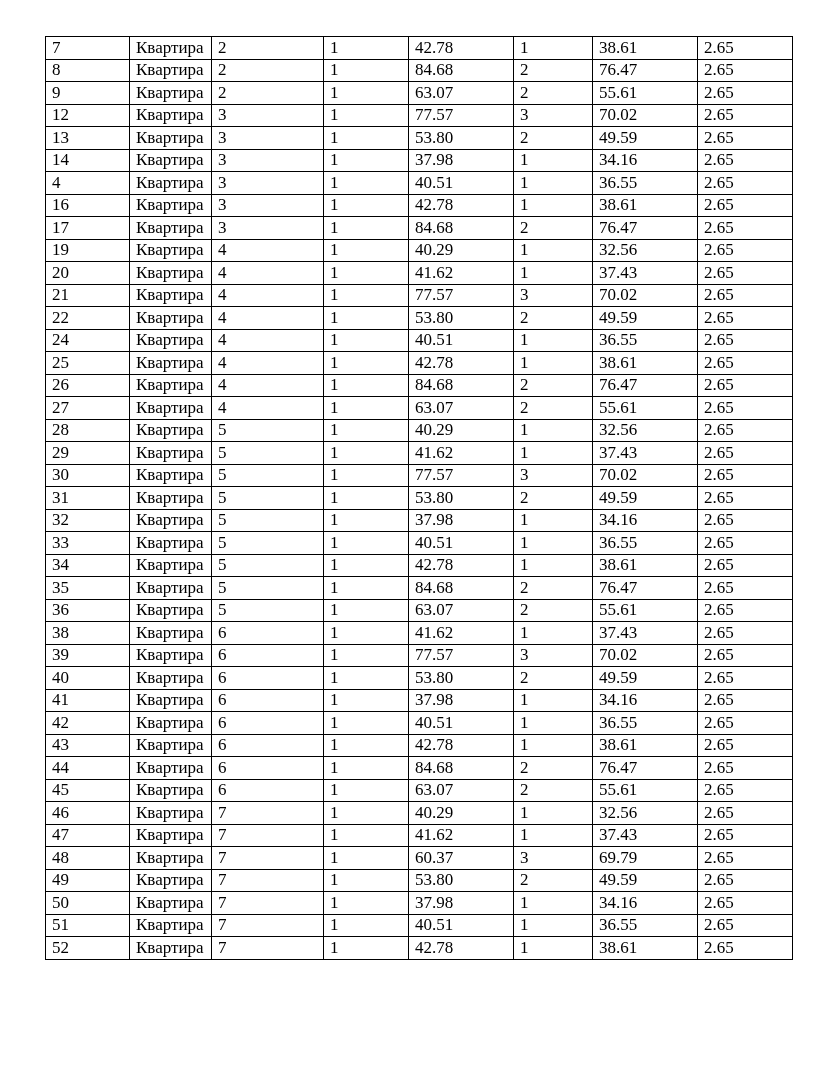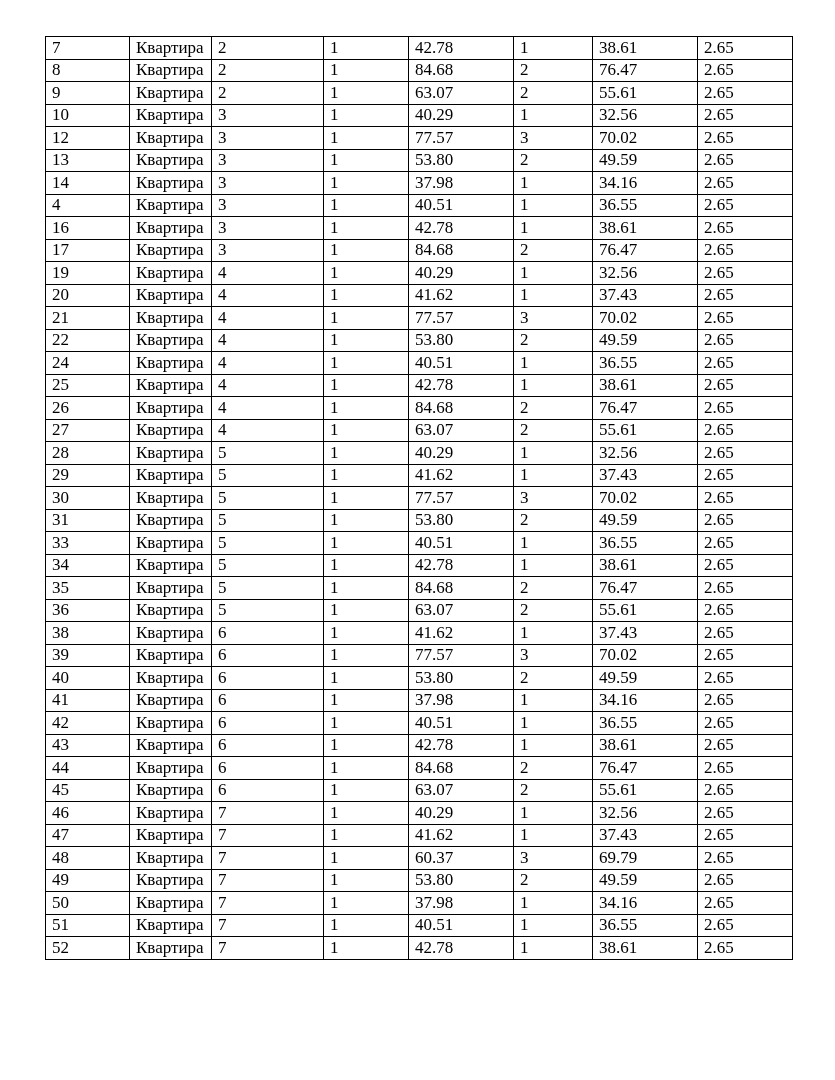--- a/index.html
+++ b/index.html
@@ -84,207 +84,207 @@
           <td>9</td>
           <td>Квартира</td>
           <td>2</td>
           <td>1</td>
           <td>63.07</td>
           <td>2</td>
           <td>55.61</td>
           <td>2.65</td>
         </tr>
         <tr>
-          <td>10</td>
-          <td>Квартира</td>
-          <td>3</td>
+          <td>12</td>
+          <td>Квартира</td>
+          <td>3</td>
+          <td>1</td>
+          <td>77.57</td>
+          <td>3</td>
+          <td>70.02</td>
+          <td>2.65</td>
+        </tr>
+        <tr>
+          <td>13</td>
+          <td>Квартира</td>
+          <td>3</td>
+          <td>1</td>
+          <td>53.80</td>
+          <td>2</td>
+          <td>49.59</td>
+          <td>2.65</td>
+        </tr>
+        <tr>
+          <td>14</td>
+          <td>Квартира</td>
+          <td>3</td>
+          <td>1</td>
+          <td>37.98</td>
+          <td>1</td>
+          <td>34.16</td>
+          <td>2.65</td>
+        </tr>
+        <tr>
+          <td>4</td>
+          <td>Квартира</td>
+          <td>3</td>
+          <td>1</td>
+          <td>40.51</td>
+          <td>1</td>
+          <td>36.55</td>
+          <td>2.65</td>
+        </tr>
+        <tr>
+          <td>16</td>
+          <td>Квартира</td>
+          <td>3</td>
+          <td>1</td>
+          <td>42.78</td>
+          <td>1</td>
+          <td>38.61</td>
+          <td>2.65</td>
+        </tr>
+        <tr>
+          <td>17</td>
+          <td>Квартира</td>
+          <td>3</td>
+          <td>1</td>
+          <td>84.68</td>
+          <td>2</td>
+          <td>76.47</td>
+          <td>2.65</td>
+        </tr>
+        <tr>
+          <td>19</td>
+          <td>Квартира</td>
+          <td>4</td>
           <td>1</td>
           <td>40.29</td>
           <td>1</td>
           <td>32.56</td>
           <td>2.65</td>
         </tr>
         <tr>
-          <td>12</td>
-          <td>Квартира</td>
-          <td>3</td>
+          <td>20</td>
+          <td>Квартира</td>
+          <td>4</td>
+          <td>1</td>
+          <td>41.62</td>
+          <td>1</td>
+          <td>37.43</td>
+          <td>2.65</td>
+        </tr>
+        <tr>
+          <td>21</td>
+          <td>Квартира</td>
+          <td>4</td>
           <td>1</td>
           <td>77.57</td>
           <td>3</td>
           <td>70.02</td>
           <td>2.65</td>
         </tr>
         <tr>
-          <td>13</td>
-          <td>Квартира</td>
-          <td>3</td>
+          <td>22</td>
+          <td>Квартира</td>
+          <td>4</td>
           <td>1</td>
           <td>53.80</td>
           <td>2</td>
           <td>49.59</td>
           <td>2.65</td>
         </tr>
         <tr>
-          <td>14</td>
-          <td>Квартира</td>
-          <td>3</td>
+          <td>24</td>
+          <td>Квартира</td>
+          <td>4</td>
+          <td>1</td>
+          <td>40.51</td>
+          <td>1</td>
+          <td>36.55</td>
+          <td>2.65</td>
+        </tr>
+        <tr>
+          <td>25</td>
+          <td>Квартира</td>
+          <td>4</td>
+          <td>1</td>
+          <td>42.78</td>
+          <td>1</td>
+          <td>38.61</td>
+          <td>2.65</td>
+        </tr>
+        <tr>
+          <td>26</td>
+          <td>Квартира</td>
+          <td>4</td>
+          <td>1</td>
+          <td>84.68</td>
+          <td>2</td>
+          <td>76.47</td>
+          <td>2.65</td>
+        </tr>
+        <tr>
+          <td>27</td>
+          <td>Квартира</td>
+          <td>4</td>
+          <td>1</td>
+          <td>63.07</td>
+          <td>2</td>
+          <td>55.61</td>
+          <td>2.65</td>
+        </tr>
+        <tr>
+          <td>28</td>
+          <td>Квартира</td>
+          <td>5</td>
+          <td>1</td>
+          <td>40.29</td>
+          <td>1</td>
+          <td>32.56</td>
+          <td>2.65</td>
+        </tr>
+        <tr>
+          <td>29</td>
+          <td>Квартира</td>
+          <td>5</td>
+          <td>1</td>
+          <td>41.62</td>
+          <td>1</td>
+          <td>37.43</td>
+          <td>2.65</td>
+        </tr>
+        <tr>
+          <td>30</td>
+          <td>Квартира</td>
+          <td>5</td>
+          <td>1</td>
+          <td>77.57</td>
+          <td>3</td>
+          <td>70.02</td>
+          <td>2.65</td>
+        </tr>
+        <tr>
+          <td>31</td>
+          <td>Квартира</td>
+          <td>5</td>
+          <td>1</td>
+          <td>53.80</td>
+          <td>2</td>
+          <td>49.59</td>
+          <td>2.65</td>
+        </tr>
+        <tr>
+          <td>32</td>
+          <td>Квартира</td>
+          <td>5</td>
           <td>1</td>
           <td>37.98</td>
           <td>1</td>
           <td>34.16</td>
-          <td>2.65</td>
-        </tr>
-        <tr>
-          <td>4</td>
-          <td>Квартира</td>
-          <td>3</td>
-          <td>1</td>
-          <td>40.51</td>
-          <td>1</td>
-          <td>36.55</td>
-          <td>2.65</td>
-        </tr>
-        <tr>
-          <td>16</td>
-          <td>Квартира</td>
-          <td>3</td>
-          <td>1</td>
-          <td>42.78</td>
-          <td>1</td>
-          <td>38.61</td>
-          <td>2.65</td>
-        </tr>
-        <tr>
-          <td>17</td>
-          <td>Квартира</td>
-          <td>3</td>
-          <td>1</td>
-          <td>84.68</td>
-          <td>2</td>
-          <td>76.47</td>
-          <td>2.65</td>
-        </tr>
-        <tr>
-          <td>19</td>
-          <td>Квартира</td>
-          <td>4</td>
-          <td>1</td>
-          <td>40.29</td>
-          <td>1</td>
-          <td>32.56</td>
-          <td>2.65</td>
-        </tr>
-        <tr>
-          <td>20</td>
-          <td>Квартира</td>
-          <td>4</td>
-          <td>1</td>
-          <td>41.62</td>
-          <td>1</td>
-          <td>37.43</td>
-          <td>2.65</td>
-        </tr>
-        <tr>
-          <td>21</td>
-          <td>Квартира</td>
-          <td>4</td>
-          <td>1</td>
-          <td>77.57</td>
-          <td>3</td>
-          <td>70.02</td>
-          <td>2.65</td>
-        </tr>
-        <tr>
-          <td>22</td>
-          <td>Квартира</td>
-          <td>4</td>
-          <td>1</td>
-          <td>53.80</td>
-          <td>2</td>
-          <td>49.59</td>
-          <td>2.65</td>
-        </tr>
-        <tr>
-          <td>24</td>
-          <td>Квартира</td>
-          <td>4</td>
-          <td>1</td>
-          <td>40.51</td>
-          <td>1</td>
-          <td>36.55</td>
-          <td>2.65</td>
-        </tr>
-        <tr>
-          <td>25</td>
-          <td>Квартира</td>
-          <td>4</td>
-          <td>1</td>
-          <td>42.78</td>
-          <td>1</td>
-          <td>38.61</td>
-          <td>2.65</td>
-        </tr>
-        <tr>
-          <td>26</td>
-          <td>Квартира</td>
-          <td>4</td>
-          <td>1</td>
-          <td>84.68</td>
-          <td>2</td>
-          <td>76.47</td>
-          <td>2.65</td>
-        </tr>
-        <tr>
-          <td>27</td>
-          <td>Квартира</td>
-          <td>4</td>
-          <td>1</td>
-          <td>63.07</td>
-          <td>2</td>
-          <td>55.61</td>
-          <td>2.65</td>
-        </tr>
-        <tr>
-          <td>28</td>
-          <td>Квартира</td>
-          <td>5</td>
-          <td>1</td>
-          <td>40.29</td>
-          <td>1</td>
-          <td>32.56</td>
-          <td>2.65</td>
-        </tr>
-        <tr>
-          <td>29</td>
-          <td>Квартира</td>
-          <td>5</td>
-          <td>1</td>
-          <td>41.62</td>
-          <td>1</td>
-          <td>37.43</td>
-          <td>2.65</td>
-        </tr>
-        <tr>
-          <td>30</td>
-          <td>Квартира</td>
-          <td>5</td>
-          <td>1</td>
-          <td>77.57</td>
-          <td>3</td>
-          <td>70.02</td>
-          <td>2.65</td>
-        </tr>
-        <tr>
-          <td>31</td>
-          <td>Квартира</td>
-          <td>5</td>
-          <td>1</td>
-          <td>53.80</td>
-          <td>2</td>
-          <td>49.59</td>
           <td>2.65</td>
         </tr>
         <tr>
           <td>33</td>
           <td>Квартира</td>
           <td>5</td>
           <td>1</td>
           <td>40.51</td>
           <td>1</td>
           <td>36.55</td>

